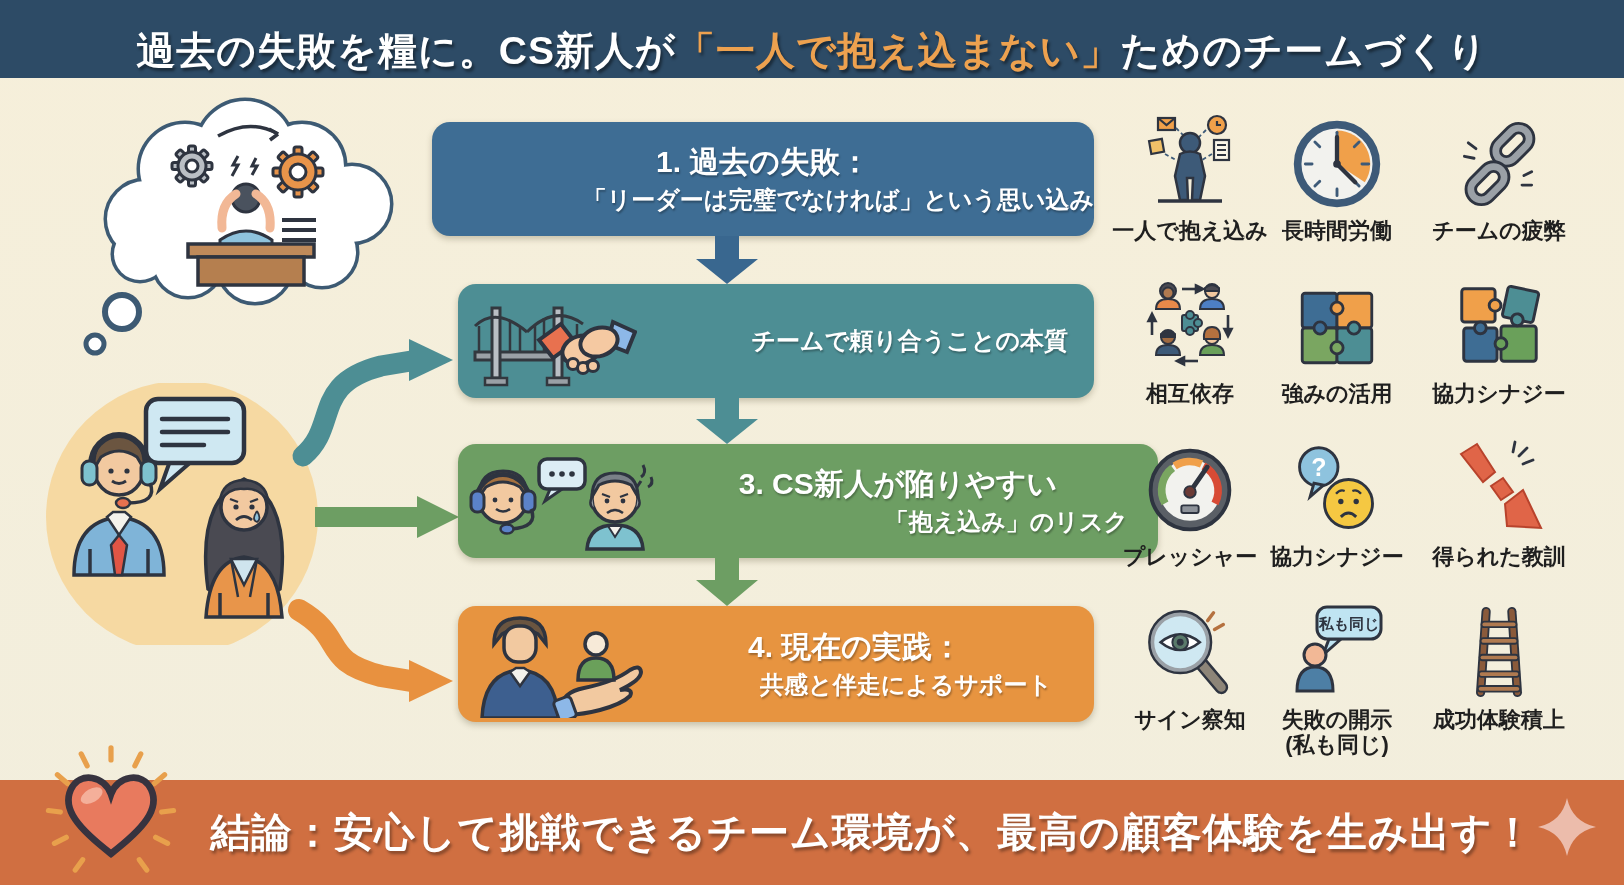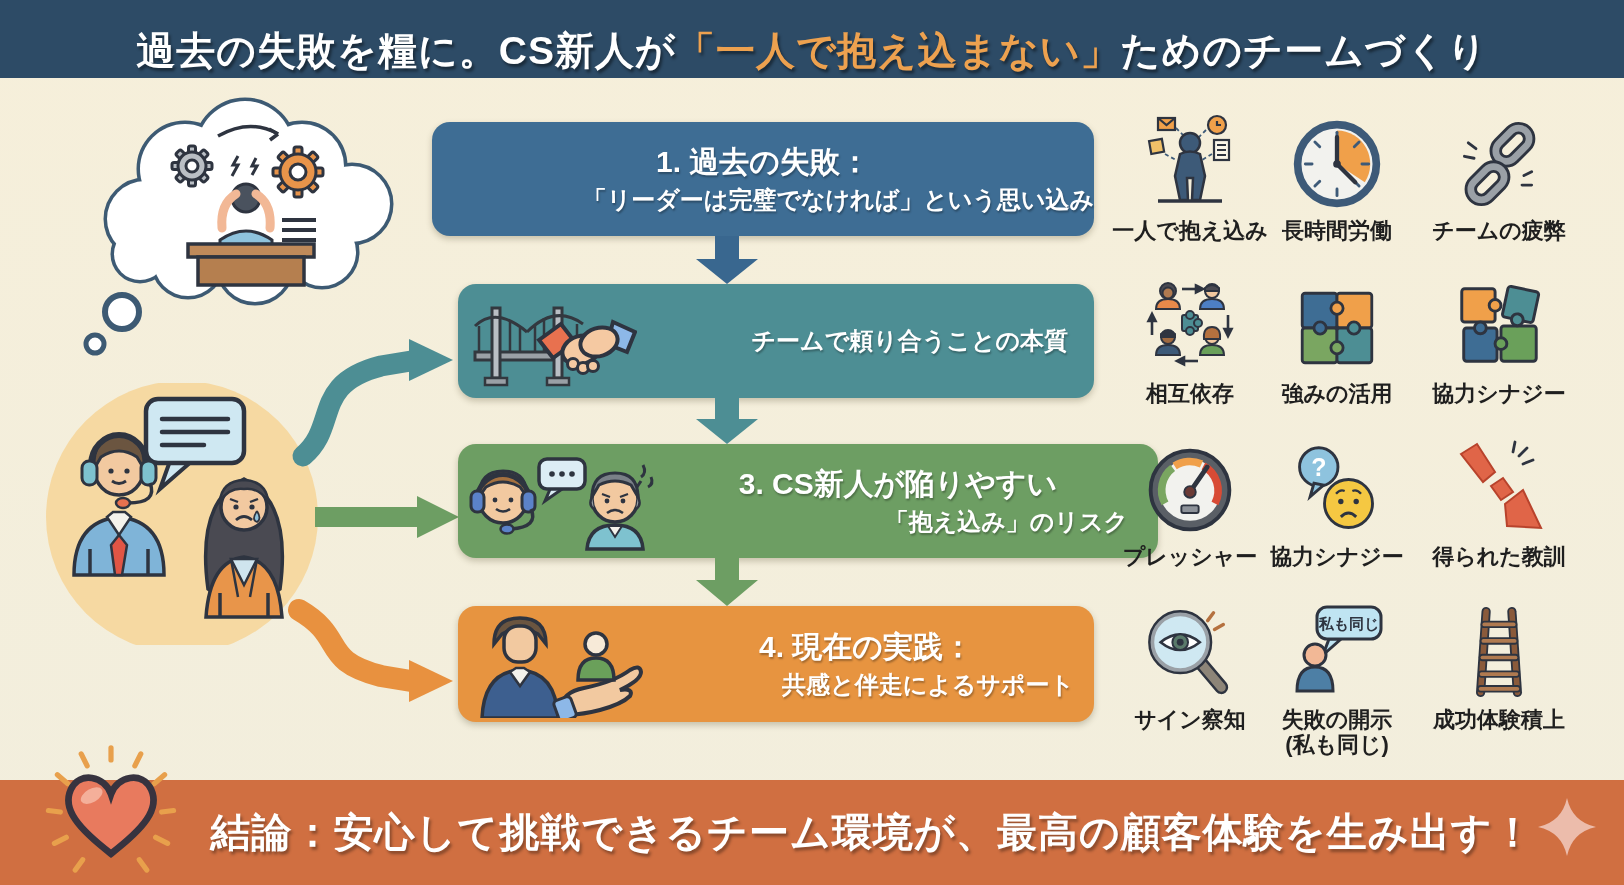--- a/index.html
+++ b/index.html
@@ -298,21 +298,21 @@
         <g>
           <path d="M92 100 Q94 82 116 78 Q146 72 162 60 Q172 54 173 62 Q173 70 152 80 Q166 78 162 86 Q154 94 132 100 Q108 106 96 104 Q92 103 92 100 Z" fill="#f2c9a0" stroke="#2e3440" stroke-width="4"></path>
           <rect x="88" y="88" width="18" height="22" rx="4" fill="#8db8e8" stroke="#2e3440" stroke-width="3" transform="rotate(-20 97 99)"></rect>
         </g>
         <g>
           <circle cx="128" cy="34" r="11" fill="#f7ead8" stroke="#2e3440" stroke-width="3.5"></circle>
           <path d="M110 70 Q110 48 128 48 Q146 48 146 70 Z" fill="#6aa05a" stroke="#2e3440" stroke-width="3.5"></path>
         </g>
       </svg>
     </div>
-    <div class="txt" style="padding-right:20px;">
+    <div class="txt" style="padding-right:42px;">
       <div class="l1">4. 現在の実践：</div>
       <div class="l2">共感と伴走によるサポート</div>
     </div>
   </div>
 
   <div class="varrow va1">
       <div class="stem"></div>
       <div class="head"></div>
     </div>
   <div class="varrow va2">

